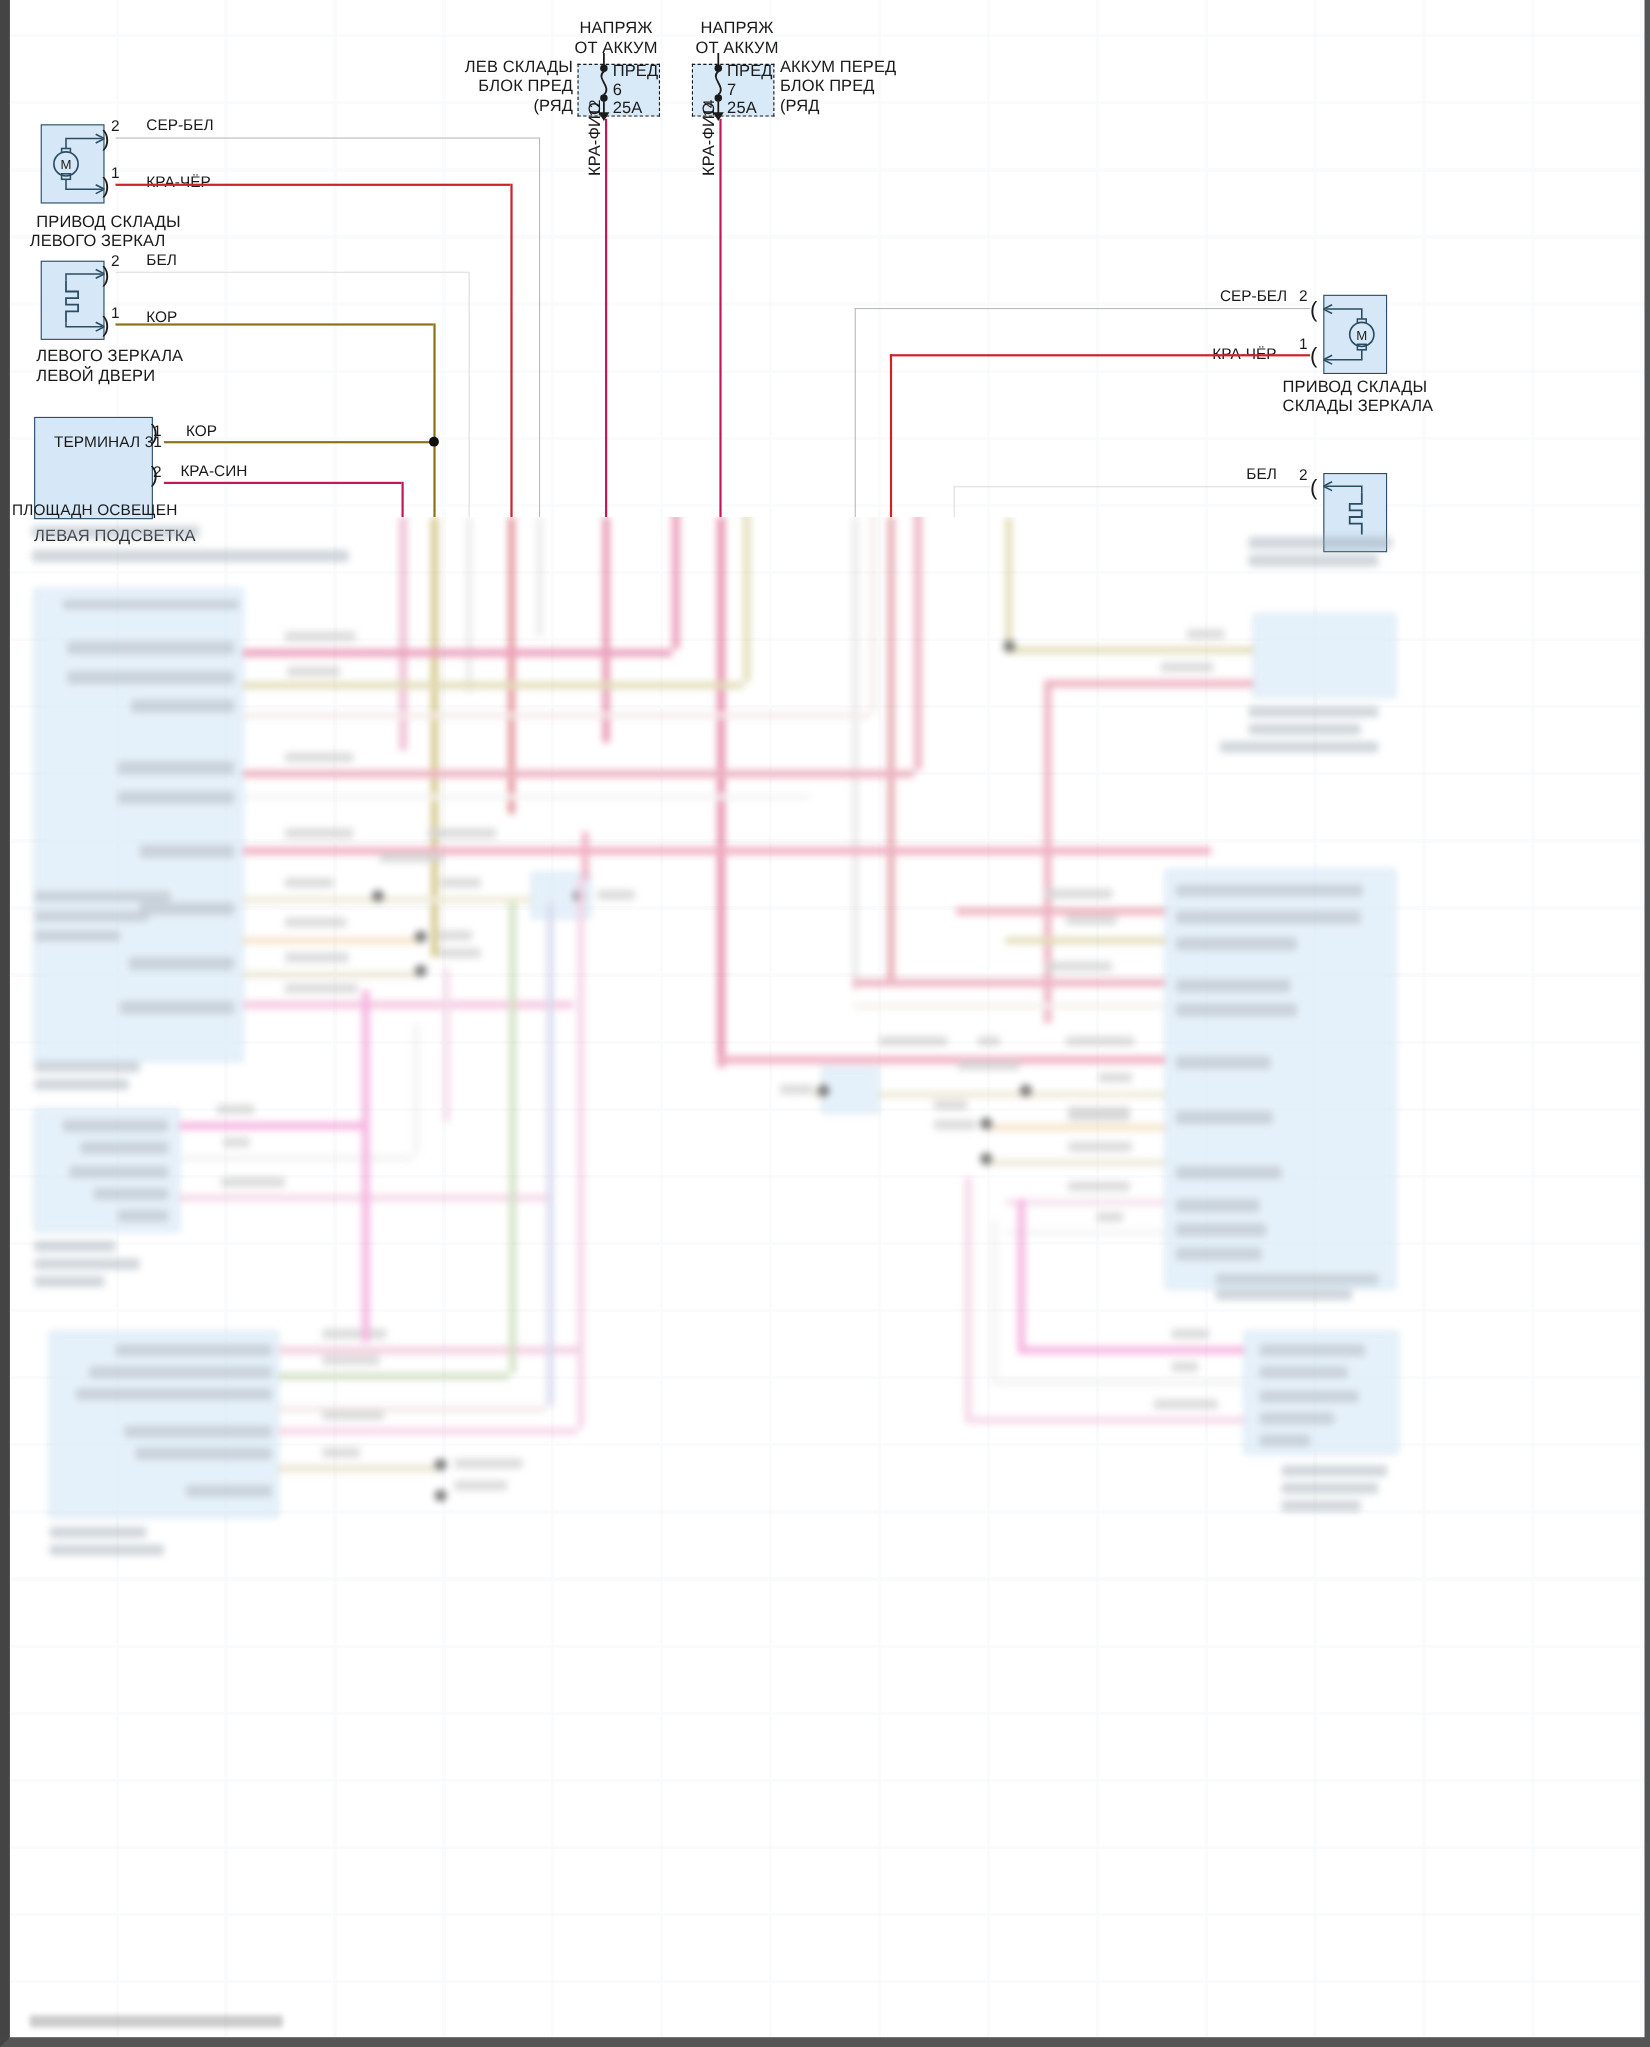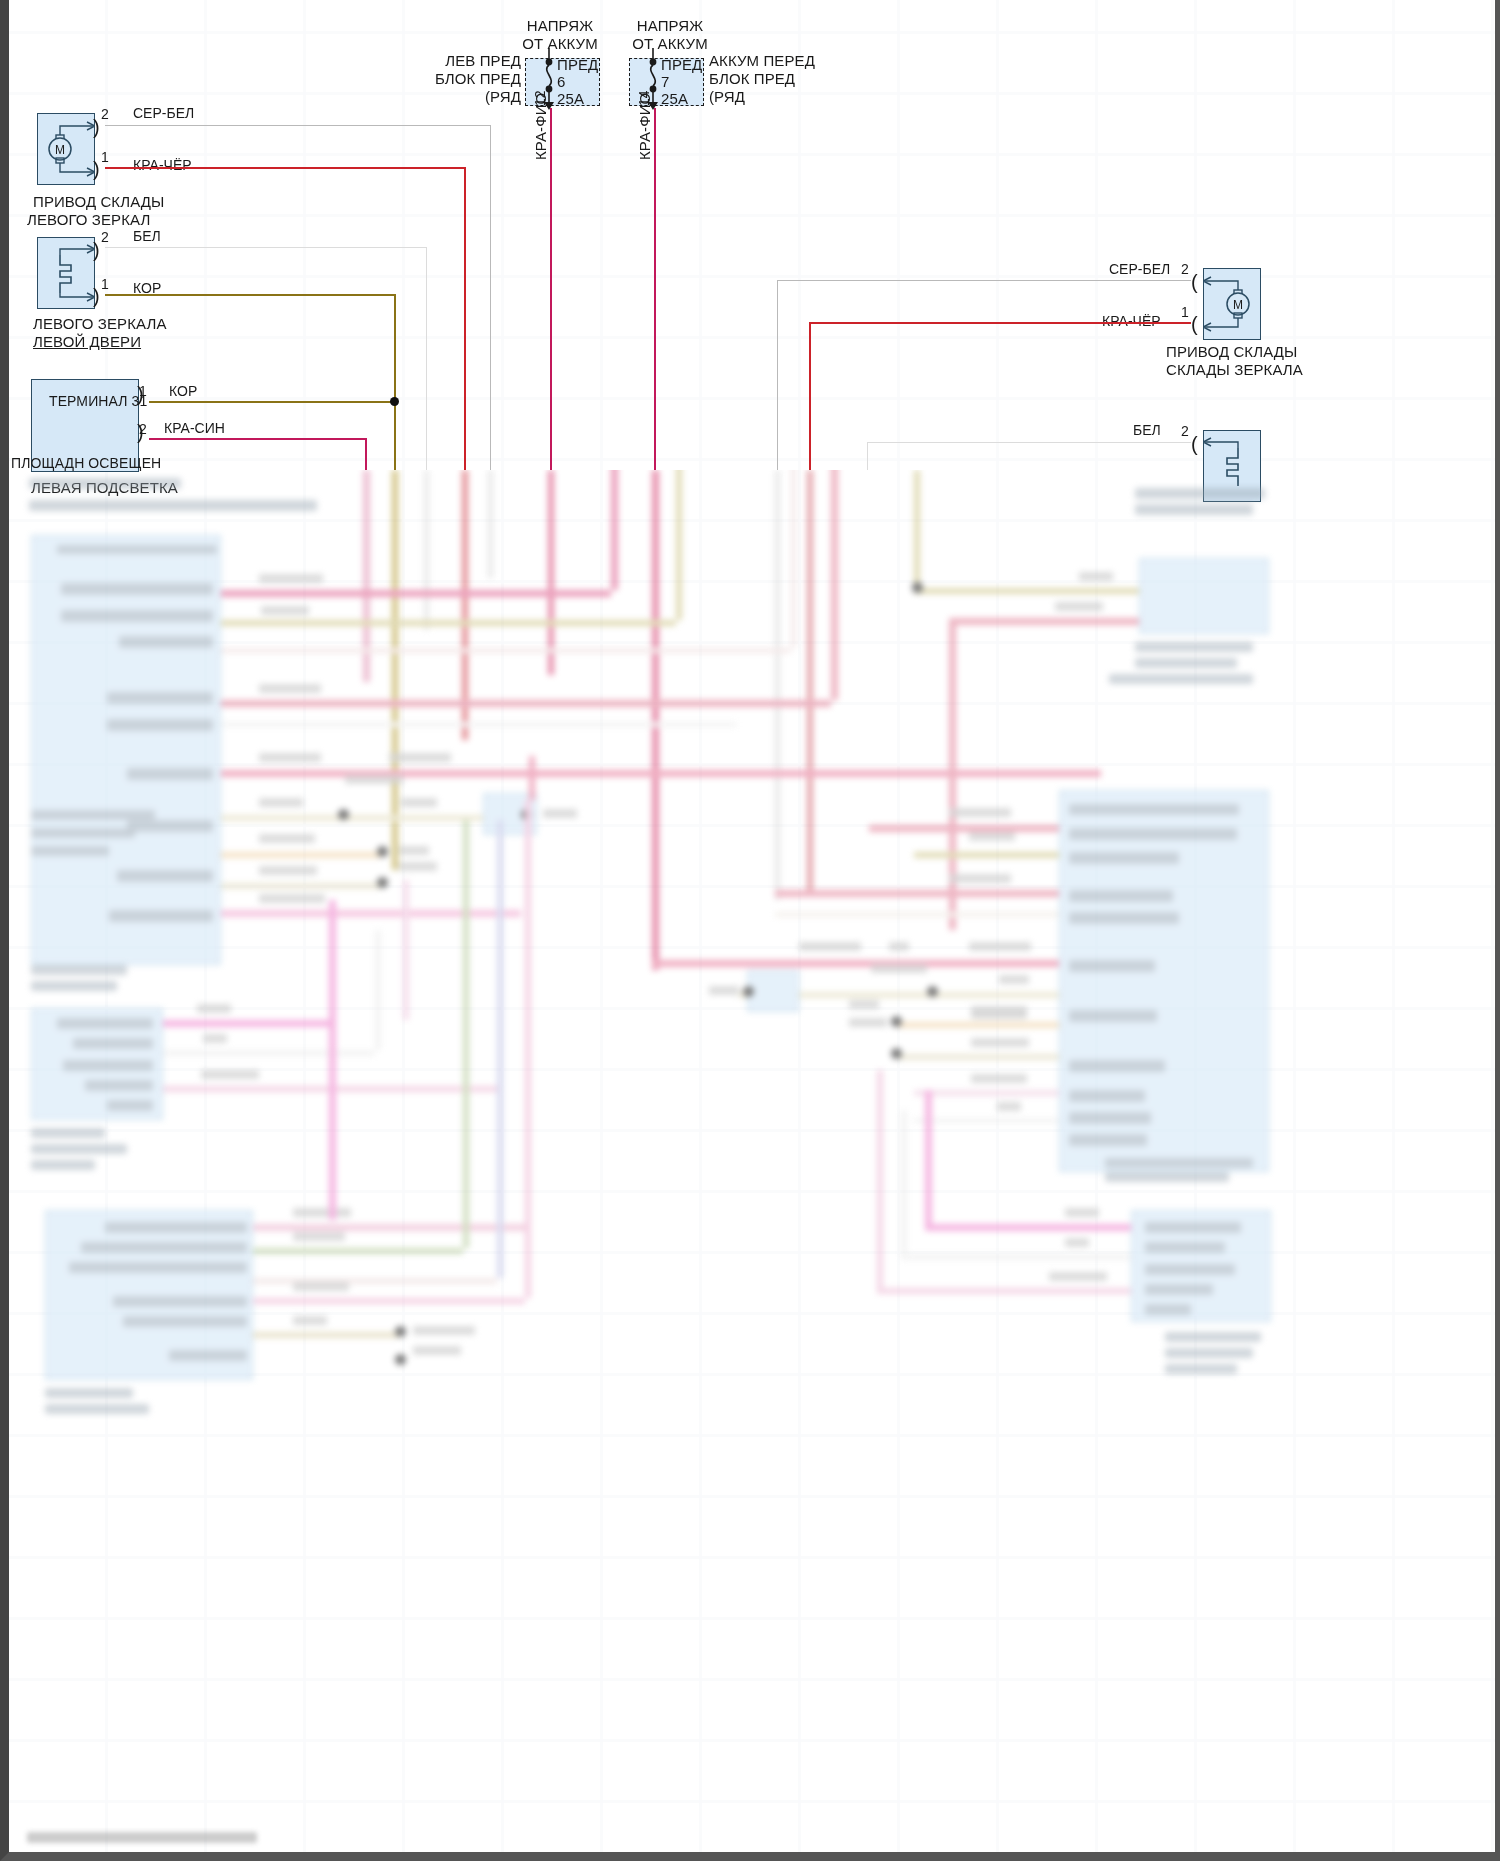--- a/index.html
+++ b/index.html
@@ -68,21 +68,21 @@
 </head>
 <body>
 
 <div id="page">
 
   <div id="watermark"></div>
 
   <div class="lbl c" style="left:456px;top:16px;width:190px;">НАПРЯЖ</div>
   <div class="lbl c" style="left:456px;top:34px;width:190px;">ОТ АККУМ</div>
 
-  <div class="lbl r" style="left:380px;top:51px;width:132px;">ЛЕВ ПРЕД</div>
+  <div class="lbl r" style="left:380px;top:51px;width:132px;">ЛЕВ СКЛАДЫ</div>
   <div class="lbl r" style="left:380px;top:69px;width:132px;">БЛОК ПРЕД</div>
   <div class="lbl r" style="left:380px;top:87px;width:132px;">(РЯД</div>
 
   <div class="box dashed" style="left:516px;top:58px;width:75px;height:48px;"></div>
   <div class="lbl" style="left:548px;top:55px;">ПРЕД</div>
   <div class="lbl" style="left:548px;top:72px;">6</div>
   <div class="lbl" style="left:548px;top:89px;">25А</div>
 
   <svg style="position:absolute;left:522px;top:48px;width:34px;height:68px;">
     <line x1="18" y1="0" x2="18" y2="12" stroke="#1a1a1a" stroke-width="1.6"></line>
@@ -158,21 +158,21 @@
     <path d="M50 8 L58 12 L50 16" stroke="#2b4c63" stroke-width="1.4" fill="none"></path>
     <path d="M50 56 L58 60 L50 64" stroke="#2b4c63" stroke-width="1.4" fill="none"></path>
   </svg>
   <div class="conn" style="left:84px;top:240px;">)</div>
   <div class="conn" style="left:84px;top:286px;">)</div>
   <div class="pin" style="left:92px;top:229px;">2</div>
   <div class="pin" style="left:92px;top:276px;">1</div>
   <div class="wirelbl" style="left:124px;top:228px;">БЕЛ</div>
   <div class="wirelbl" style="left:124px;top:280px;">КОР</div>
   <div class="lbl" style="left:24px;top:314px;">ЛЕВОГО ЗЕРКАЛА</div>
-  <div class="lbl" style="left:24px;top:332px;text-decoration:underline;">ЛЕВОЙ ДВЕРИ</div>
+  <div class="lbl" style="left:24px;top:332px;">ЛЕВОЙ ДВЕРИ</div>
 
   <div class="wire thin h" style="left:96px;top:247px;width:321px;border-color:#dcdcdc;"></div>
   <div class="wire thin v" style="left:417px;top:247px;height:223px;border-color:#dcdcdc;"></div>
 
   <div class="wire h" style="left:96px;top:294px;width:289px;border-color:#8a7316;"></div>
   <div class="wire v" style="left:385px;top:294px;height:176px;border-color:#8a7316;"></div>
 
   <div class="box" style="left:22px;top:379px;width:108px;height:93px;"></div>
   <div class="lbl" style="left:40px;top:393px;font-size:14px;">ТЕРМИНАЛ 31</div>
   <div class="lbl" style="left:2px;top:455px;font-size:14px;">ПЛОЩАДН ОСВЕЩЕН</div>

